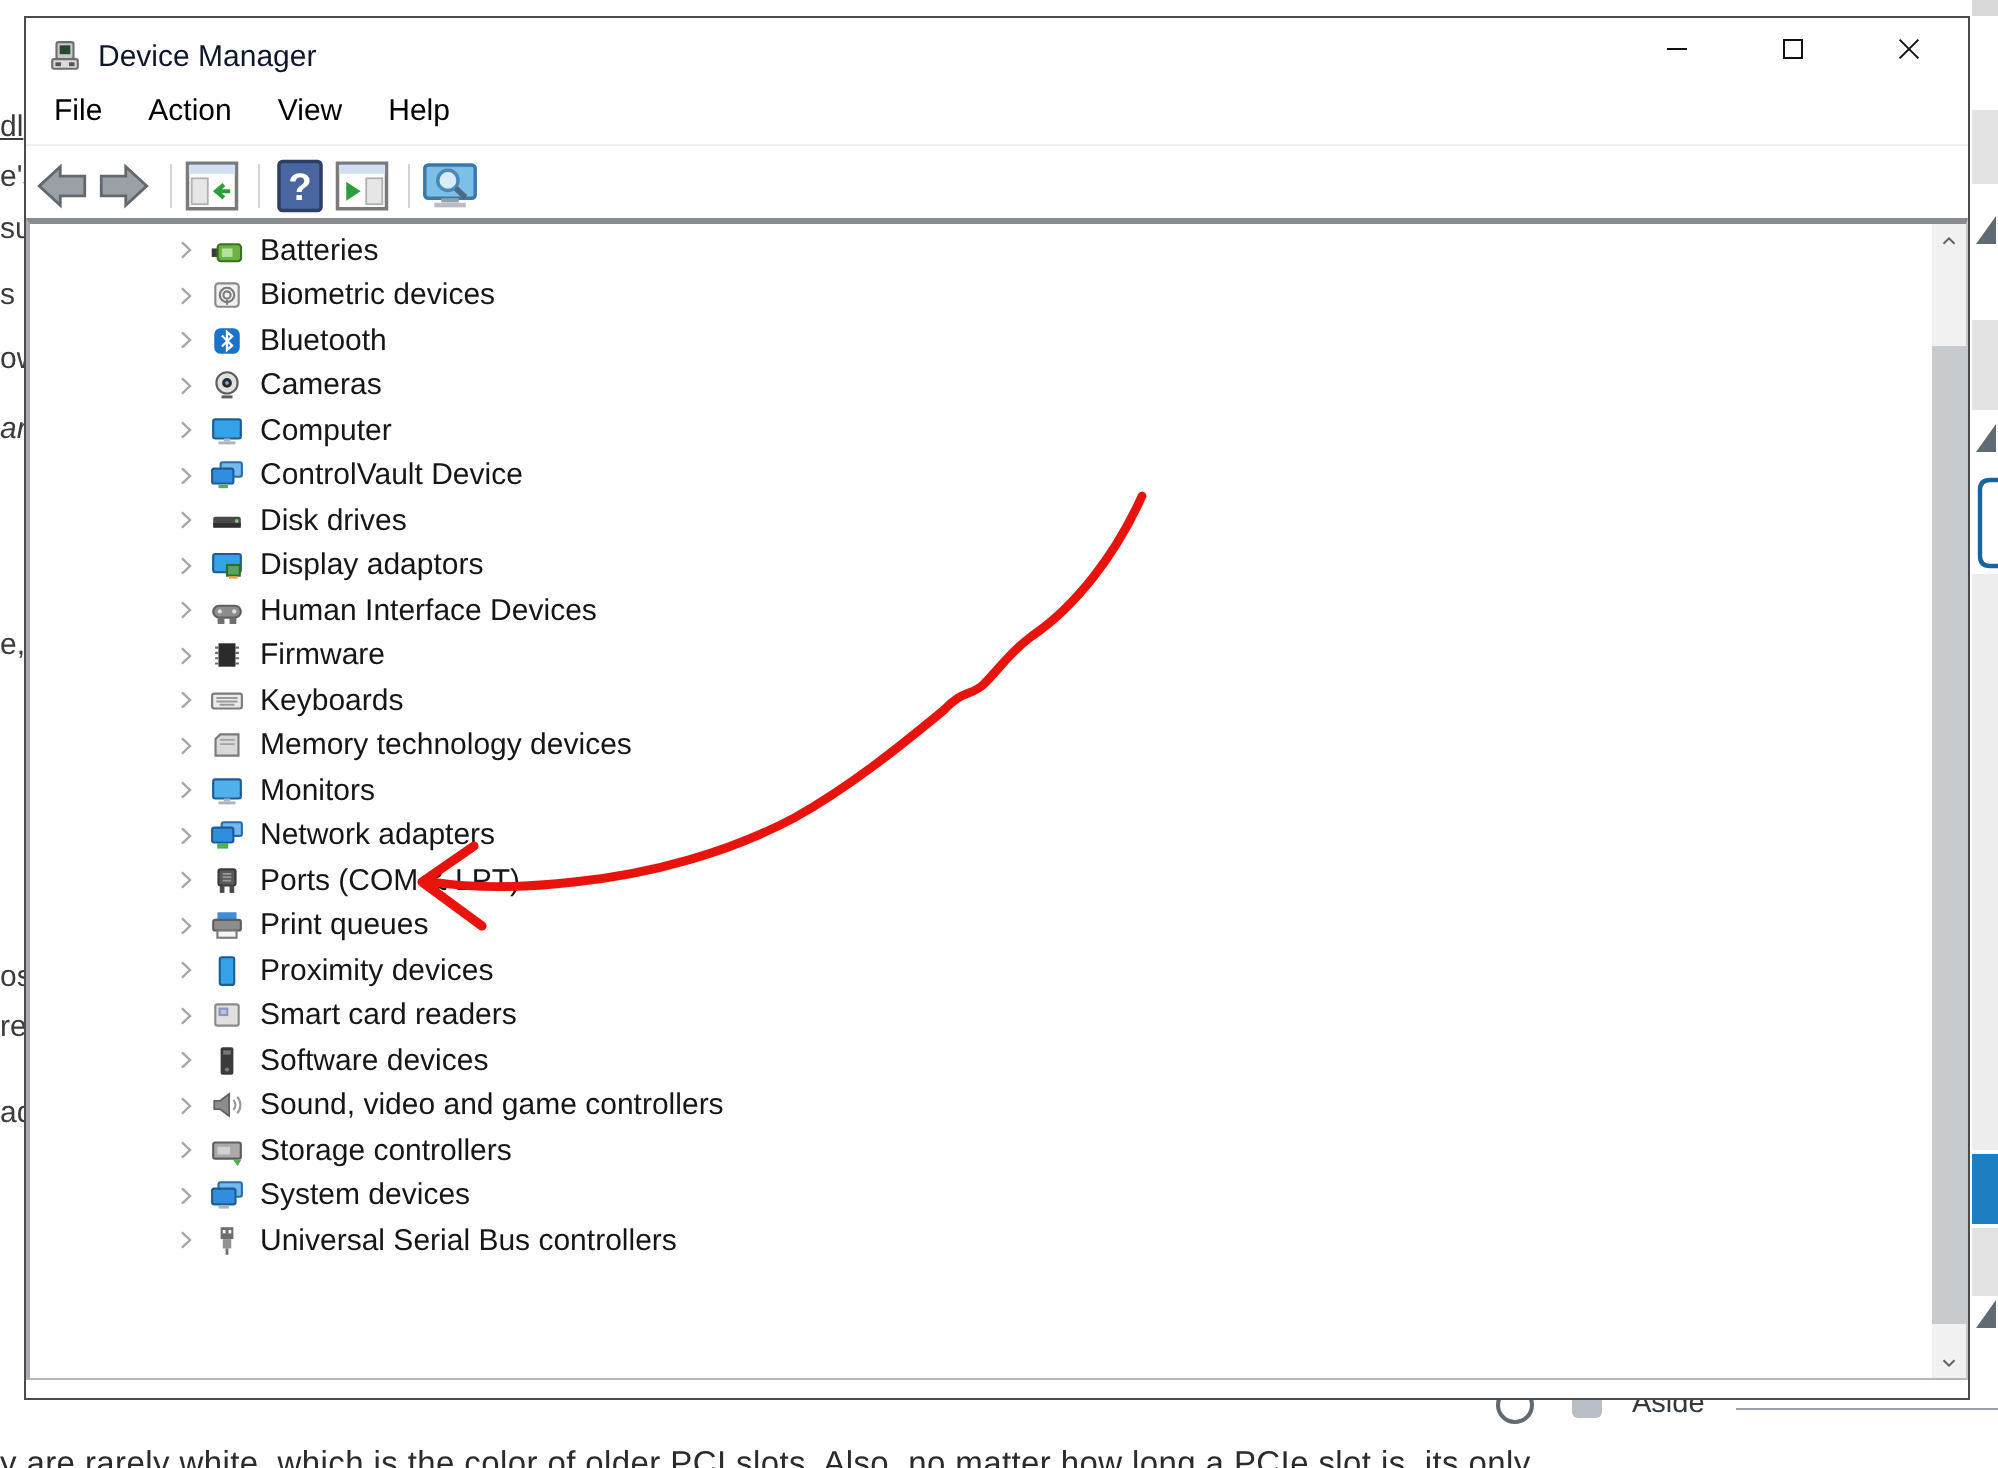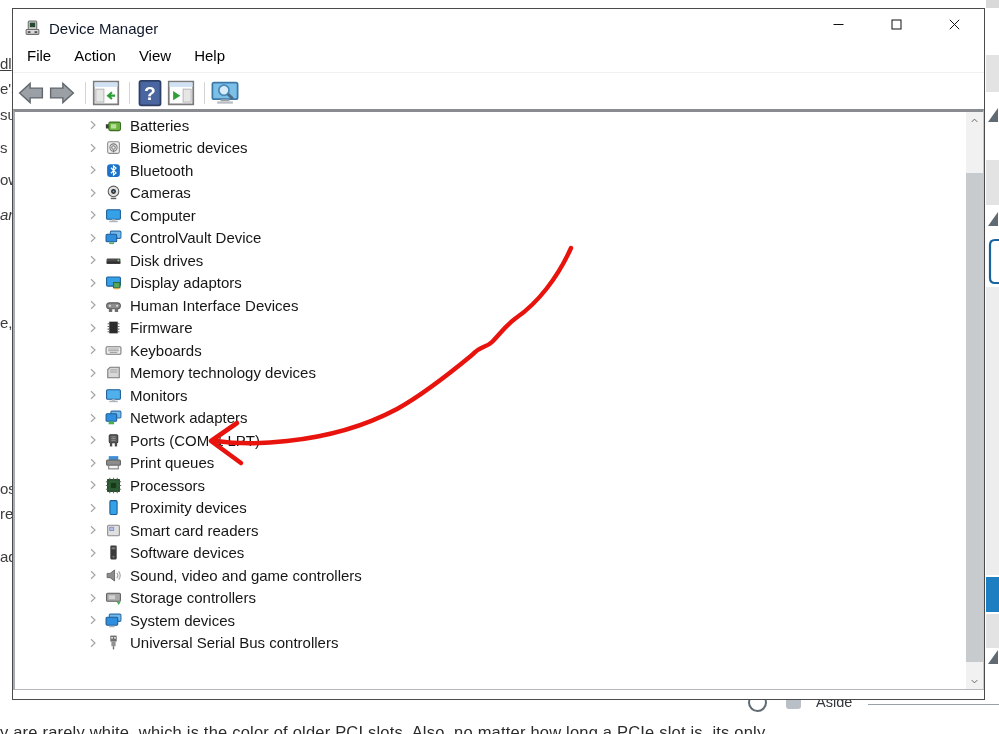--- a/index.html
+++ b/index.html
@@ -453,35 +453,20 @@
             <span class="tree-label">Print queues</span>
           </div>
           <div class="tree-row">
             <span class="tree-chevron">
               <svg viewBox="0 0 16 16" fill="none">
                 <path d="M6 4.2 L10 8 L6 11.8" stroke="#a6a6a6" stroke-width="1.2"></path>
               </svg>
             </span>
             <span class="tree-icon">
               <svg viewBox="0 0 16 16" fill="none" stroke-width="1">
-                <rect x="2.5" y="2.5" width="11" height="11" fill="#2e5d34" stroke="#173a1b"></rect>
-                <rect x="5.5" y="5.5" width="5" height="5" fill="#163a19" stroke="none"></rect>
-                <path d="M4.5 0.8 v1.6 M8 0.8 v1.6 M11.5 0.8 v1.6 M4.5 13.6 v1.6 M8 13.6 v1.6 M11.5 13.6 v1.6 M0.8 4.5 h1.6 M0.8 8 h1.6 M0.8 11.5 h1.6 M13.6 4.5 h1.6 M13.6 8 h1.6 M13.6 11.5 h1.6" stroke="#6a6a6a"></path>
-              </svg>
-            </span>
-            <span class="tree-label">Processors</span>
-          </div>
-          <div class="tree-row">
-            <span class="tree-chevron">
-              <svg viewBox="0 0 16 16" fill="none">
-                <path d="M6 4.2 L10 8 L6 11.8" stroke="#a6a6a6" stroke-width="1.2"></path>
-              </svg>
-            </span>
-            <span class="tree-icon">
-              <svg viewBox="0 0 16 16" fill="none" stroke-width="1">
                 <rect x="4.6" y="1.5" width="6.8" height="13" rx="1" fill="#35a2e8" stroke="#1c5c96"></rect>
               </svg>
             </span>
             <span class="tree-label">Proximity devices</span>
           </div>
           <div class="tree-row">
             <span class="tree-chevron">
               <svg viewBox="0 0 16 16" fill="none">
                 <path d="M6 4.2 L10 8 L6 11.8" stroke="#a6a6a6" stroke-width="1.2"></path>
               </svg>

